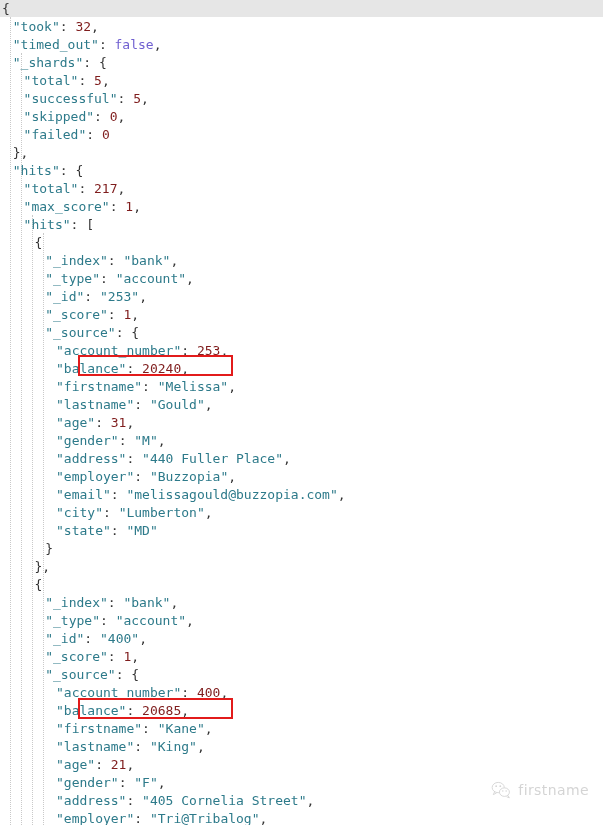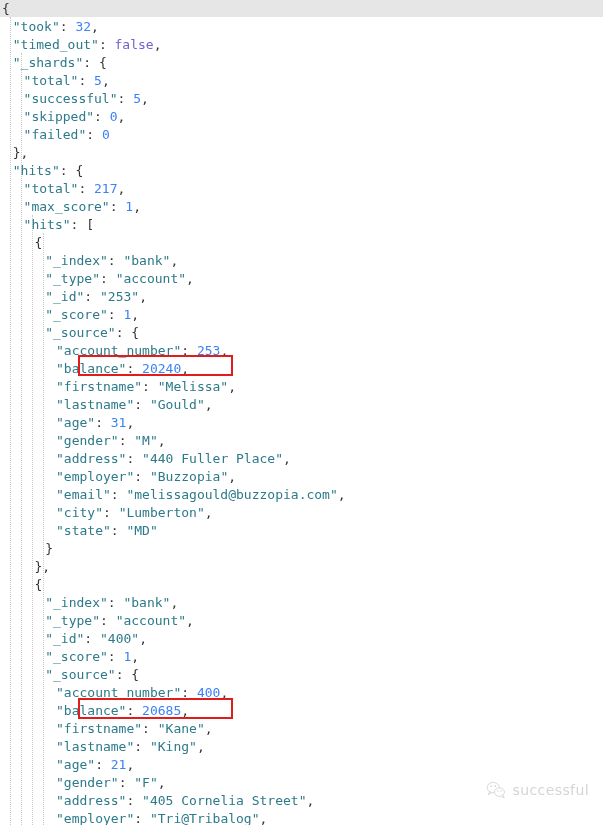--- a/index.html
+++ b/index.html
@@ -57,21 +57,21 @@
     display: block;
     height: 18px;
     line-height: 18px;
     white-space: pre;
     position: relative;
   }
 
   
   .k   { color: #2d7a8a; }   
   .s   { color: #2d7a8a; }   
-  .n   { color: #3b82f6; }   
+  .n   { color: #7f1d1d; }   
   .b   { color: #6f5fd0; }   
   .p   { color: #333333; }   
 
   
   .hl-box {
     position: absolute;
     border: 2px solid #e21b1b;
     box-sizing: border-box;
     z-index: 4;
     pointer-events: none;
@@ -127,16 +127,16 @@
           <path d="M20.6 17.9 L22.2 20.6 L19.3 19.4" stroke-linejoin="round" stroke-linecap="round"></path>
         </g>
         <g fill="#9a9a9a">
           <circle cx="6.1" cy="6.3" r="1.05"></circle>
           <circle cx="11.1" cy="6.3" r="1.05"></circle>
           <circle cx="14.2" cy="12.2" r="0.85"></circle>
           <circle cx="18.3" cy="12.2" r="0.85"></circle>
         </g>
       </svg>
     </span>
-    <span class="wm-text">successful</span>
+    <span class="wm-text">firstname</span>
   </div>
 
 </div>
 
 </body></html>

